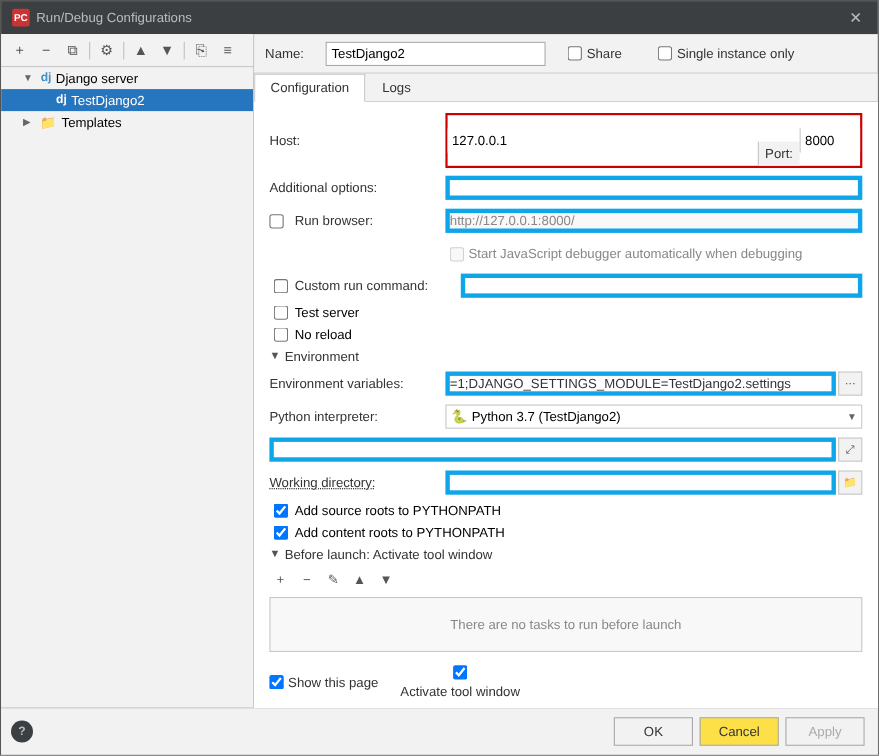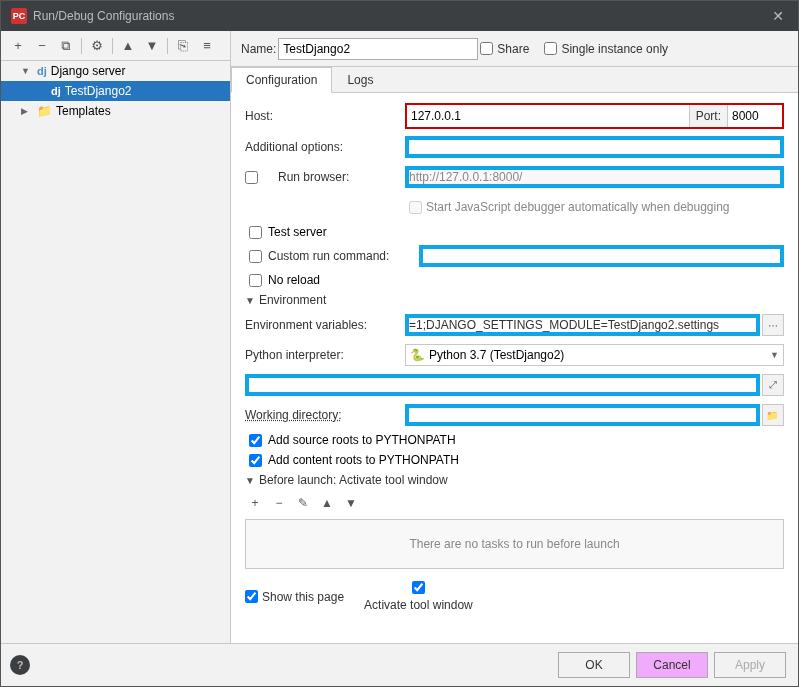--- a/index.html
+++ b/index.html
@@ -133,21 +133,21 @@
     .main-panel {
       flex: 1;
       display: flex;
       flex-direction: column;
       overflow: hidden;
     }
     .top-bar {
       display: flex;
       align-items: center;
       padding: 6px 10px;
-      gap: 2px;
+      gap: 20px;
       border-bottom: 1px solid #C8C8C8;
       height: 36px;
       flex-shrink: 0;
     }
     .name-label {
       font-size: 12px;
       color: #333;
     }
     .name-input {
       flex: 1;
@@ -229,20 +229,21 @@
     }
     .port-label {
       padding: 0 6px;
       font-size: 12px;
       color: #333;
       background: #F2F2F2;
       border-left: 1px solid #C8C8C8;
       height: 22px;
       display: flex;
       align-items: center;
+      margin-top: 24px;
     }
     .port-input {
       width: 55px;
       border: none;
       border-left: 1px solid #C8C8C8;
       padding: 2px 4px;
       font-size: 12px;
       height: 22px;
       outline: none;
     }
@@ -372,21 +373,21 @@
       padding: 8px 12px;
       border-top: 1px solid #C8C8C8;
       background: #F2F2F2;
       flex-shrink: 0;
     }
     .footer-btn {
       min-width: 72px;
       height: 26px;
       padding: 0 16px;
       border: 1px solid #AAAAAA;
-      background: #f0abfc;
+      background: #fde047;
       font-size: 12px;
       cursor: pointer;
       display: flex;
       align-items: center;
       justify-content: center;
       color: #333;
     }
     .footer-btn.primary {
       background: #F2F2F2;
     }
@@ -489,41 +490,41 @@
             <input class="port-input" type="text" value="8000" style="">
           </div>
         </div>
 
         <div class="form-row">
           <div class="form-label">Additional options:</div>
           <input class="text-input editable" type="text" style="">
         </div>
 
         <div class="form-row">
-          <div style="width:160px; flex-shrink:0; display:flex; align-items:center; gap:20px;">
+          <div style="width:160px; flex-shrink:0; display:flex; align-items:center; gap:10px;">
             <input type="checkbox" style="">
             <span style="font-size:12px; color:#333;">Run browser:</span>
           </div>
           <input class="text-input" type="text" style="color: rgb(136, 136, 136);" value="http://127.0.0.1:8000/">
         </div>
 
         <div class="form-row" style="padding-left: 164px;">
           <input type="checkbox" disabled="" style="">
           <span style="font-size:12px; color:#888; margin-left:4px;">Start JavaScript debugger automatically when debugging</span>
-        </div>
-
-        <div class="checkbox-row">
-          <input type="checkbox" style="">
-          <span>Test server</span>
         </div>
 
         <div class="checkbox-row">
           <input type="checkbox" style="">
           <span style="font-size:12px; color:#333; width:145px;">Custom run command:</span>
           <input class="text-input editable" type="text" style="flex: 1 1 0%;">
+        </div>
+
+        <div class="checkbox-row">
+          <input type="checkbox" style="">
+          <span>Test server</span>
         </div>
 
         <div class="checkbox-row">
           <input type="checkbox" style="">
           <span>No reload</span>
         </div>
 
         <div class="env-section">
           <div class="section-header">
             <span class="section-arrow">▼</span>

